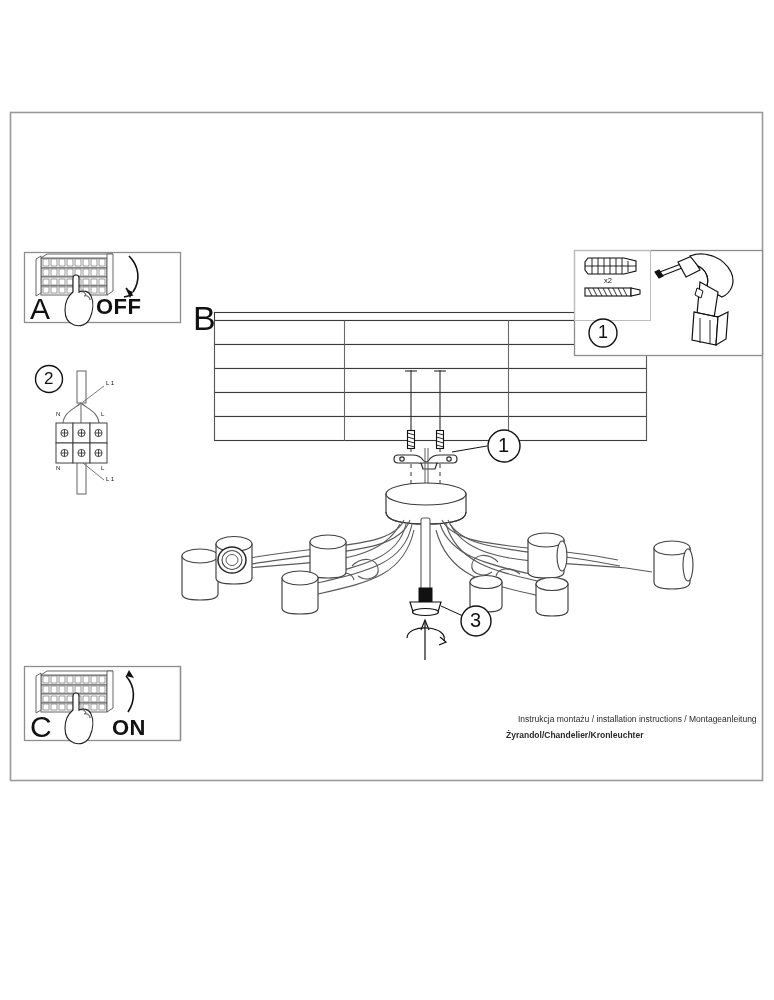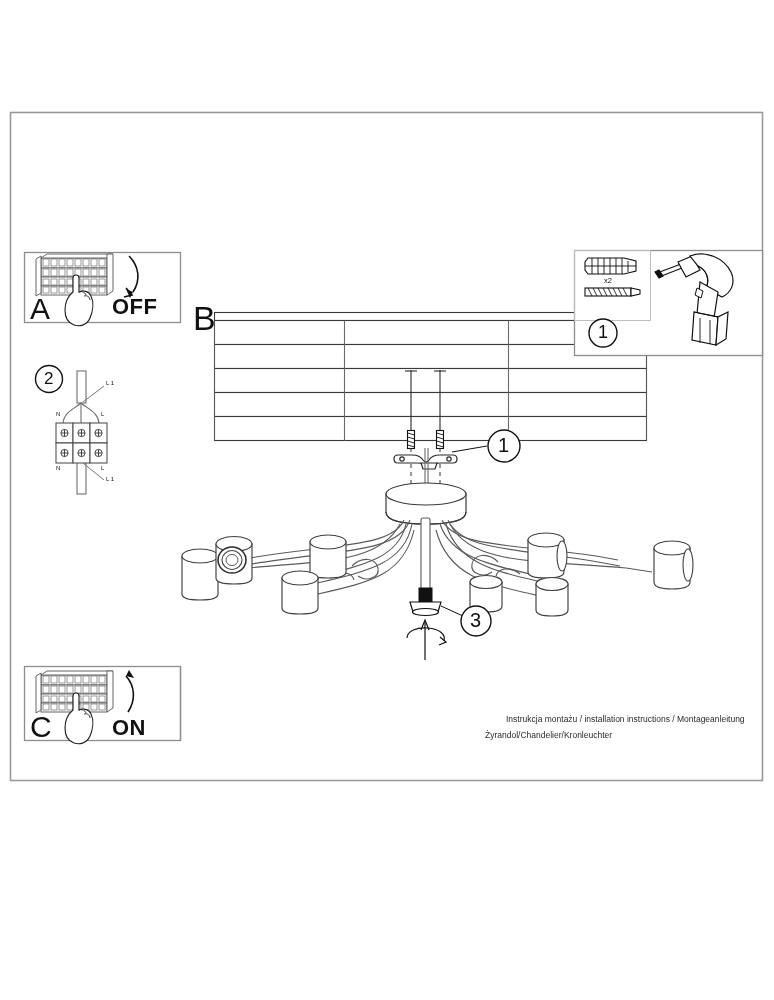--- a/index.html
+++ b/index.html
@@ -460,21 +460,21 @@
     <g fill="none" stroke="#111" stroke-width="1.6">
       <path d="M128,712 C136,700 135,686 126,676"></path>
       <path d="M126,676 L134,678 L129,670 Z" fill="#111" stroke="none"></path>
     </g>
 
     <line x1="180.5" y1="666.5" x2="180.5" y2="740.5" stroke="#8d8d8d" stroke-width="1.3"></line>
   </svg>
 
   <div class="lbl bigletter" style="left:30px;top:294px;">A</div>
 
-  <div class="lbl onoff" style="left:112px;top:294px;">OFF</div>
+  <div class="lbl onoff" style="left:96px;top:294px;">OFF</div>
 
   <div class="lbl bigletter" style="left:30px;top:712px;">C</div>
 
   <div class="lbl onoff" style="left:112px;top:715px;">ON</div>
 
   <div class="lbl bigletter" style="left:193px;top:301px;font-size:34px;">B</div>
 
   <div class="lbl" style="left:44px;top:369px;font-size:17px;">2</div>
 
   <div class="lbl" style="left:598px;top:322px;font-size:18px;">1</div>
@@ -485,16 +485,16 @@
 
   <div class="lbl tiny" style="left:604px;top:276px;font-size:7.5px;">x2</div>
 
   <div class="lbl tiny" style="left:56px;top:411px;">N</div>
   <div class="lbl tiny" style="left:101px;top:411px;">L</div>
   <div class="lbl tiny" style="left:56px;top:465px;">N</div>
   <div class="lbl tiny" style="left:101px;top:465px;">L</div>
   <div class="lbl tiny" style="left:106px;top:380px;">L 1</div>
   <div class="lbl tiny" style="left:106px;top:476px;">L 1</div>
 
-  <div class="lbl caption" style="left:506px;top:712px;">Instrukcja montażu / installation instructions / Montageanleitung</div>
-  <div class="lbl caption" style="left:485px;top:728px;">Żyrandol/Chandelier/Kronleuchter</div>
+  <div class="lbl caption" style="left:518px;top:712px;">Instrukcja montażu / installation instructions / Montageanleitung</div>
+  <div class="lbl caption" style="left:506px;top:728px;font-weight:bold;">Żyrandol/Chandelier/Kronleuchter</div>
 
 </div>
 
 </body></html>

